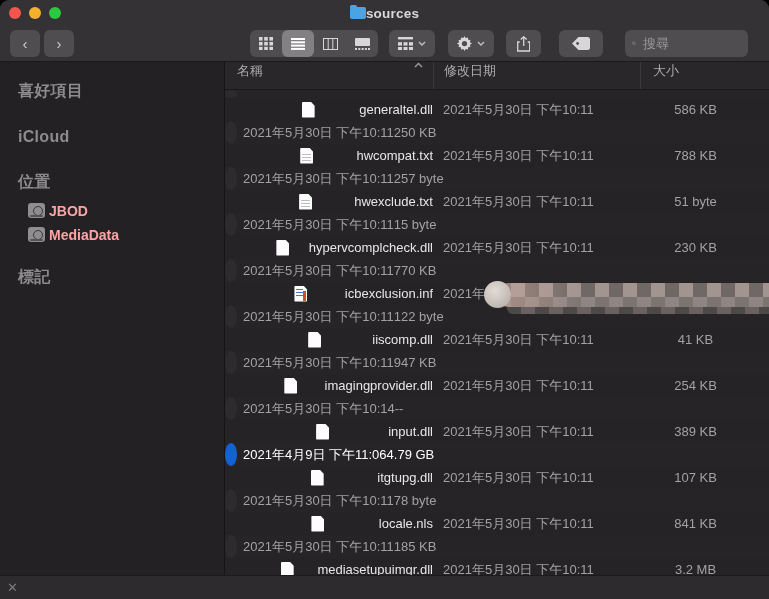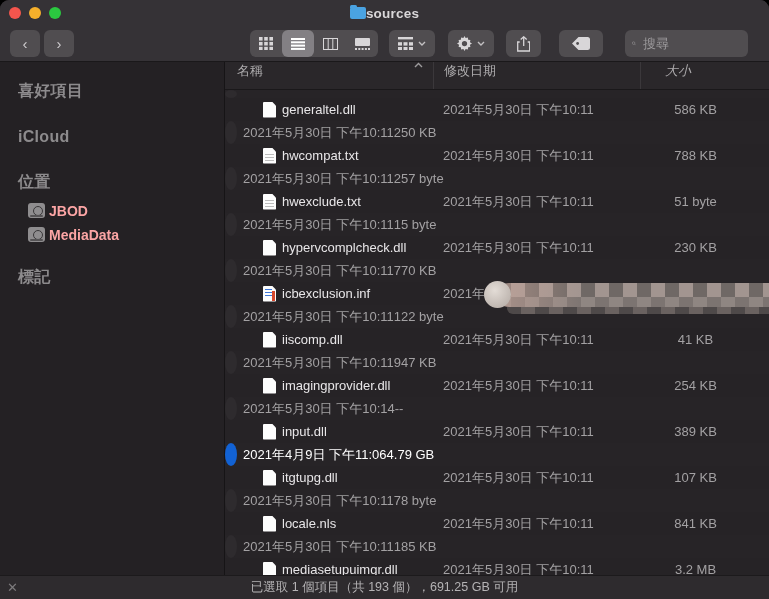--- a/index.html
+++ b/index.html
@@ -42,30 +42,30 @@
   .drive-icon{width:17px;height:15px;background:#8f8d8f;border-radius:3px;position:relative;flex:0 0 auto;}
   .drive-icon::before{content:'';position:absolute;left:4.5px;top:2.5px;width:8px;height:8px;border:1.5px solid #3a383a;border-radius:50%;}
   .drive-icon::after{content:'';position:absolute;left:2px;bottom:1.5px;width:13px;height:2px;background:#555355;border-radius:1px;}
 
   .content{flex:1;display:flex;flex-direction:column;min-width:0;background:#272427;}
   .colheads{height:28px;display:flex;align-items:center;border-bottom:1px solid #1a181a;background:#2a272a;color:#aeacae;font-size:13px;flex:0 0 auto;}
   .ch{display:flex;align-items:flex-start;height:100%;}
   .ch-name{width:208px;padding-left:12px;position:relative;}
   .ch-name .caret{position:absolute;right:10px;color:#9d9b9d;}
   .ch-date{width:207px;padding-left:10px;border-left:1px solid #3b383b;}
-  .ch-size{flex:1;padding-left:24px;border-left:1px solid #3b383b;font-style:italic;}
+  .ch-size{flex:1;padding-left:12px;border-left:1px solid #3b383b;}
 
   .rows{flex:1;position:relative;overflow:hidden;}
   .row{height:23px;display:flex;align-items:center;font-size:13px;color:#e8e6e8;}
   .row.light{background:#2e2b2e;}
   .row.dark{background:#262326;}
   .row.selected{background:#1262d4;}
   .row.selected .cell-date,.row.selected .cell-size{color:#fff;}
   .row.partial{height:8px;overflow:hidden;align-items:flex-start;}
-  .cell-name{width:208px;display:flex;align-items:center;padding-left:8px;gap:6px;white-space:nowrap;overflow:hidden;}
+  .cell-name{width:208px;display:flex;align-items:center;padding-left:8px;gap:6px;white-space:nowrap;overflow:hidden;justify-content:space-between;}
   .disc{width:0;height:0;border-left:6px solid #9a989a;border-top:4px solid transparent;border-bottom:4px solid transparent;margin-right:2px;visibility:hidden;flex:0 0 auto;}
   .cell-date{width:207px;padding-left:10px;color:#a3a1a3;white-space:nowrap;}
   .cell-size{flex:1;text-align:center;padding-right:18px;color:#a3a1a3;white-space:nowrap;}
 
   
   .ficon{width:13px;height:16px;position:relative;flex:0 0 auto;margin-left:16px;}
   .t-doc,.t-txt,.t-inf{background:#fdfdfd;clip-path:polygon(0 0,69% 0,100% 26%,100% 100%,0 100%);border-radius:1px;}
   .t-txt::after{content:'';position:absolute;left:2px;right:2px;top:6px;bottom:2px;
     background:repeating-linear-gradient(to bottom,#bdbdbd 0 1px,transparent 1px 3px);}
   .t-inf::after{content:'';position:absolute;left:2px;right:4px;top:3px;height:7px;
@@ -453,15 +453,14 @@
     <div class="cell-date">2021年5月30日 下午10:11</div>
     <div class="cell-size">3.2 MB</div>
   </div>
           <div class="censor"></div>
       </div>
     </div>
   </div>
 
   <div class="statusbar">
     <span class="status-x">✕</span>
-    <span>已選取 1 個項目（共 193 個），691.25 GB 可用</span>
   </div>
 </div>
 
 </body></html>

